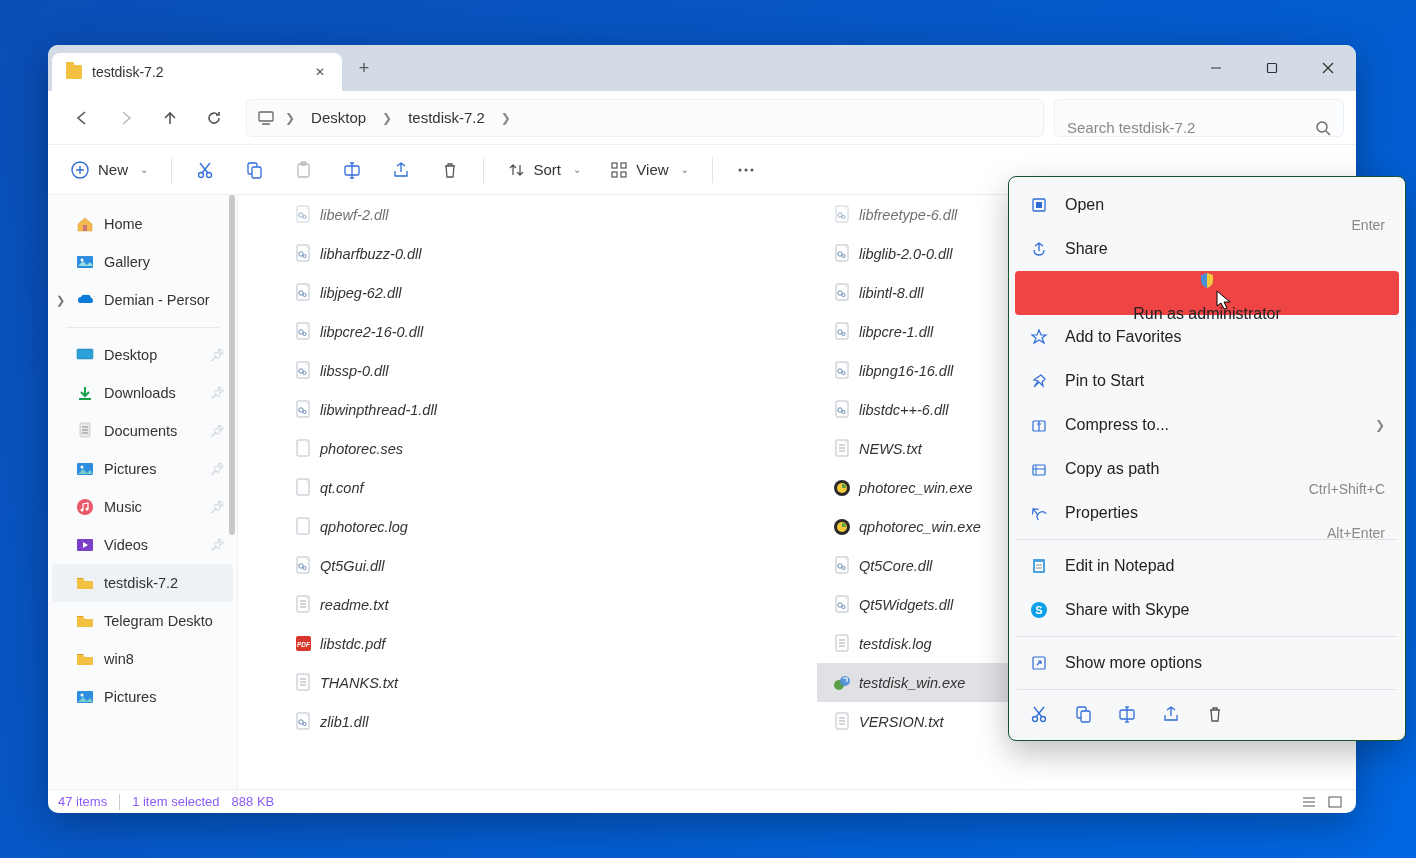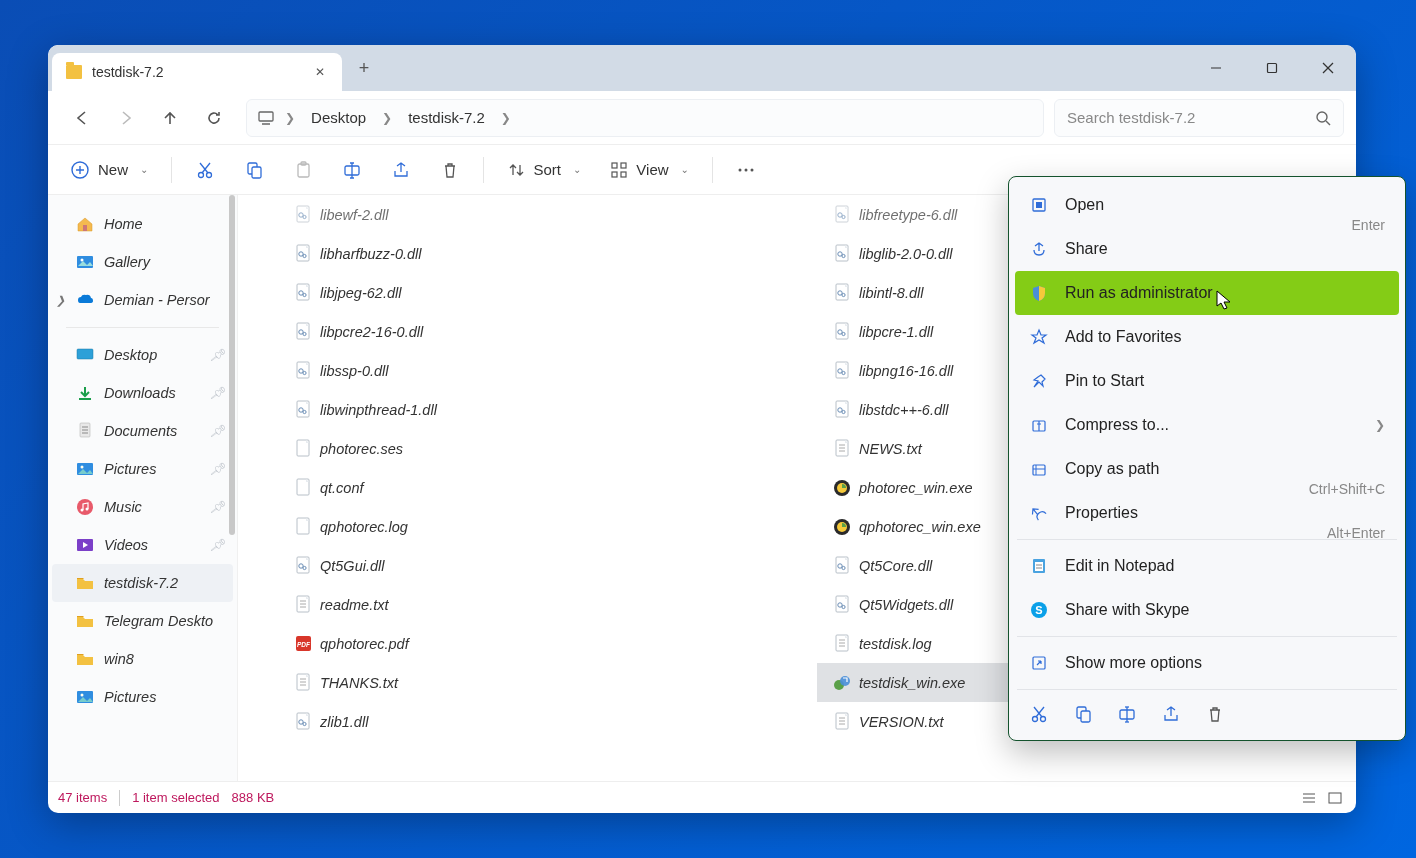--- a/index.html
+++ b/index.html
@@ -14,54 +14,54 @@
 .newtab { width: 44px; display: flex; align-items: center; justify-content: center; color: #555; font-size: 18px; cursor: pointer; }
 .win-controls { margin-left: auto; display: flex; }
 .win-btn { width: 56px; display: flex; align-items: center; justify-content: center; color: #333; cursor: pointer; }
 .navbar { height: 54px; background: #fff; display: flex; align-items: center; padding: 0 12px; gap: 0; border-bottom: 1px solid #eee; }
 .nav-btn { width: 44px; height: 40px; display: flex; align-items: center; justify-content: center; color: #555; cursor: pointer; border-radius: 4px; }
 .nav-btn.disabled { color: #bbb; }
 .breadcrumb { flex: 1; height: 38px; margin: 0 10px; display: flex; align-items: center; padding: 0 10px; background: #fbfcfd; border: 1px solid #eceff3; border-radius: 6px; gap: 6px; }
 .bc-icon { color: #666; }
 .bc-sep { color: #888; font-size: 12px; padding: 0 4px;}
 .bc-item { font-size: 15px; color: #333; cursor: pointer; padding: 4px 6px; border-radius: 4px; }
-.searchbox { width: 290px; height: 38px; background: #fbfcfd; border: 1px solid #eceff3; border-radius: 6px; display: flex; align-items: center; padding: 0 12px; color: #888; font-size: 15px; }
+.searchbox { width: 290px; height: 38px; background: #fbfcfd; border: 1px solid #eceff3; border-radius: 6px; display: flex; align-items: flex-end; padding: 0 12px; color: #888; font-size: 15px; }
 .search-ph { flex: 1; }
 .toolbar { height: 50px; background: #fff; display: flex; align-items: center; padding: 0 12px; gap: 9px; border-bottom: 1px solid #eee; }
 .tb-new { display: flex; align-items: center; gap: 8px; padding: 4px 10px; cursor: pointer; border-radius: 4px; }
 .tb-icon { width: 40px; height: 36px; display: flex; align-items: center; justify-content: center; cursor: pointer; border-radius: 4px; }
 .tb-sep { width: 1px; height: 26px; background: #e4e4e4; margin: 0 4px; }
 .tb-label { font-size: 15px; color: #333; }
 .chev { font-size: 10px; color: #777; margin-left: 4px; }
 .main { flex: 1; display: flex; overflow: hidden; }
-.sidebar { width: 190px; background: #fafbfc; display: flex; flex-direction: column; padding-top: 10px; position: relative; border-right: 1px solid #f0f0f0; font-style: italic; }
+.sidebar { width: 190px; background: #fafbfc; display: flex; flex-direction: column; padding-top: 10px; position: relative; border-right: 1px solid #f0f0f0; }
 .sb-scrolltrack { position: absolute; right: 0; top: 0; width: 10px; height: 60%; }
 .sb-scrollthumb { width: 6px; height: 340px; background: #c8c8c8; border-radius: 3px; margin-left: 2px; }
 .sb-item { height: 38px; display: flex; align-items: center; padding: 0 12px 0 28px; gap: 10px; font-size: 14.5px; color: #333; cursor: pointer; position: relative; }
 .sb-item.selected { background: #eef1f5; border-radius: 4px; margin: 0 4px; padding-left: 24px; }
 .sb-divider { height: 1px; background: #e8e8e8; margin: 8px 18px; }
 .sb-pin { color: #b8bec6; font-size: 12px; margin-left: auto; }
 .sb-expand { position: absolute; left: 8px; color: #777; font-size: 11px; }
 .filegrid { flex: 1; position: relative; overflow: hidden; }
 .filecols { display: flex; height: 100%; }
 .filecol { flex: 1; padding: 0; font-style: italic; }
 .file-item { height: 39px; display: flex; align-items: center; padding: 0 16px; gap: 8px; font-size: 14.5px; color: #333; cursor: pointer; }
 .file-item.selected { background: #dfe1e4; }
 .file-item.cut { opacity: 0.7; }
 .ficon { width: 18px; height: 18px; display: flex; align-items: center; justify-content: center; }
 .context-menu { position: absolute; top: 176px; right: 10px; width: 398px; background: #f7f8fa; border: 1px solid #14532d; border-radius: 8px; box-shadow: 0 12px 32px rgba(0,0,0,0.25); padding: 6px; z-index: 100; }
 .cm-item { height: 44px; display: flex; align-items: center; padding: 0 14px; gap: 16px; font-size: 16px; color: #222; cursor: pointer; border-radius: 4px; }
-.cm-item.hover { background: #84cc16; }
+.cm-item.hover { background: #ef4444; flex-direction: column; }
 .cm-icon { width: 20px; display: flex; justify-content: center; color: #2f6cd8; }
 .cm-shortcut { margin-left: auto; color: #888; font-size: 14px; margin-top: 40px; }
 .cm-chevron { margin-left: auto; color: #888; font-size: 12px; }
 .cm-sep { height: 1px; background: #e2e4e8; margin: 4px 2px; }
 .cm-iconrow { display: flex; gap: 24px; padding: 10px 14px; }
 .cm-iconrow svg { cursor: pointer; }
-.statusbar { height: 32px; border-top: 1px solid #eee; display: flex; align-items: center; padding: 0 10px; font-size: 13px; color: #be185d; gap: 12px; }
+.statusbar { height: 24px; border-top: 1px solid #eee; display: flex; align-items: center; padding: 0 10px; font-size: 13px; color: #8b5cf6; gap: 12px; }
 .sb-divider-v { width: 1px; height: 16px; background: #ccc; }
 .view-btns { margin-left: auto; display: flex; gap: 4px; }
 .view-btn { width: 22px; height: 20px; display: flex; align-items: center; justify-content: center; cursor: pointer; }
 svg { display: block; }
 .cursor { position: absolute; top: 290px; left: 1216px; z-index: 200; pointer-events: none; }
 </style>
 </head>
 <body>
 
 <div class="window">
@@ -473,21 +473,21 @@
               </span>
               <span>readme.txt</span>
             </div>
             <div class="file-item">
               <span class="ficon">
                 <svg width="17" height="17">
                   <rect x="1" y="1" width="15" height="15" rx="2" fill="#d8362a"></rect>
                   <text x="8.5" y="12" font-size="6.5" fill="#fff" text-anchor="middle" font-weight="bold">PDF</text>
                 </svg>
               </span>
-              <span>qphotorec.pdf</span>
+              <span>libstdc.pdf</span>
             </div>
             <div class="file-item">
               <span class="ficon">
                 <svg width="17" height="19">
                   <rect x="2" y="1" width="12" height="16" rx="1" fill="#fff" stroke="#b8c0c8" stroke-width="1"></rect>
                   <path d="M11 1 L14 4 L11 4 Z" fill="#e8ecf0"></path>
                   <line x1="5" y1="6" x2="11" y2="6" stroke="#aaa"></line>
                   <line x1="5" y1="9" x2="11" y2="9" stroke="#aaa"></line>
                   <line x1="5" y1="12" x2="11" y2="12" stroke="#aaa"></line>
                 </svg>

